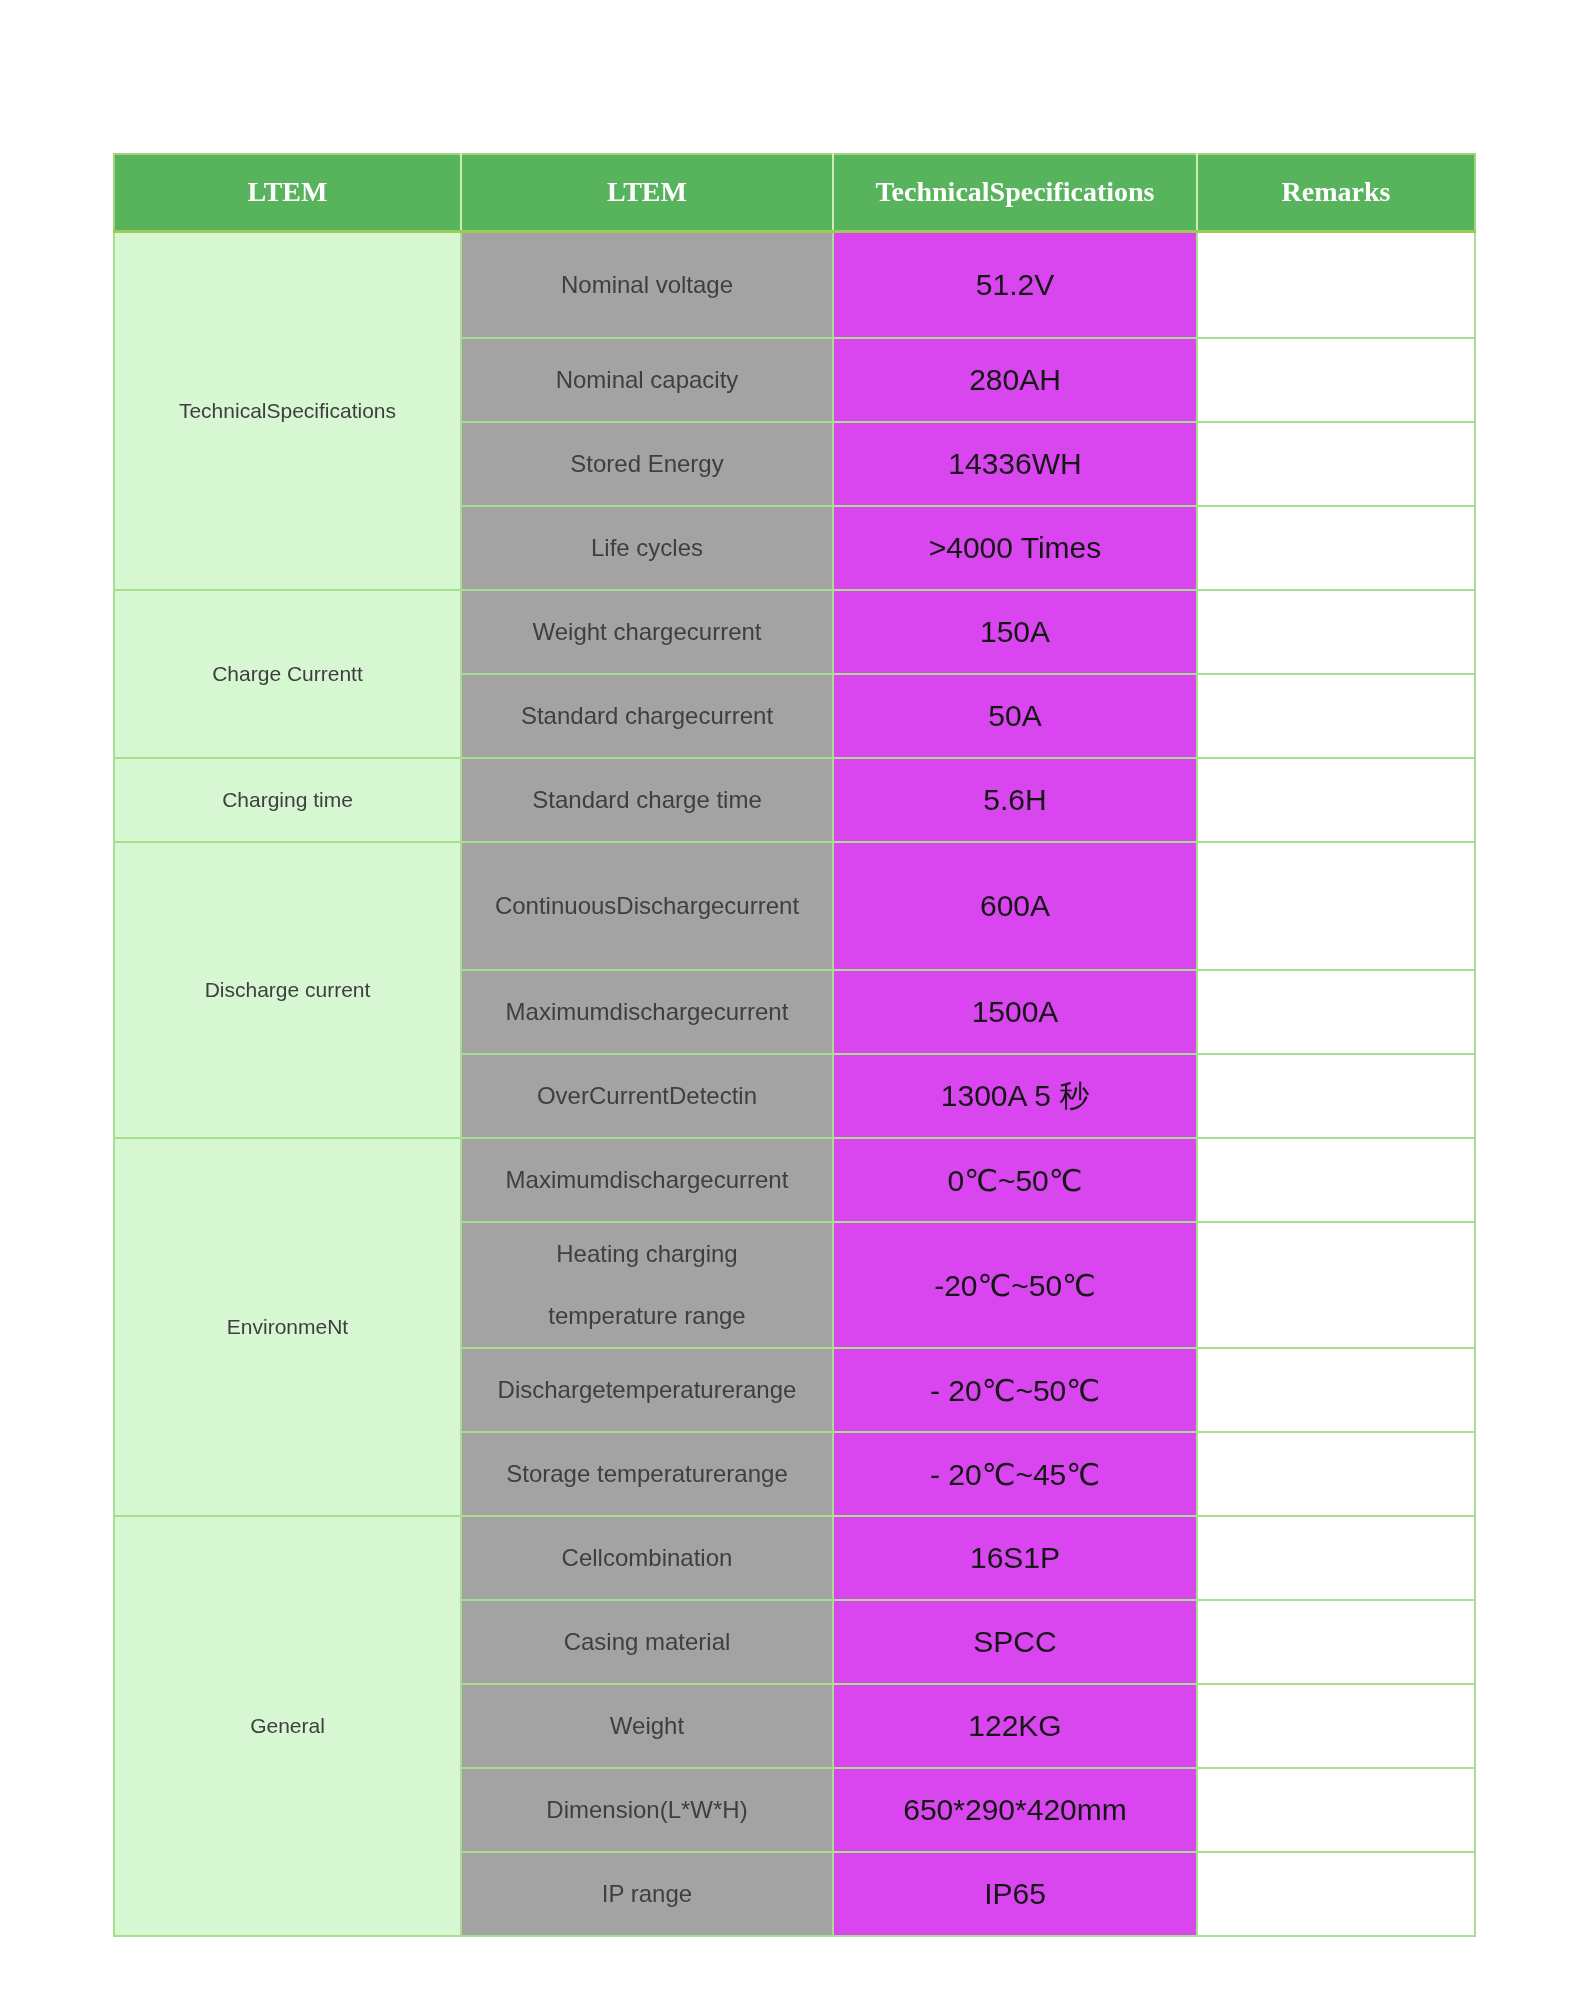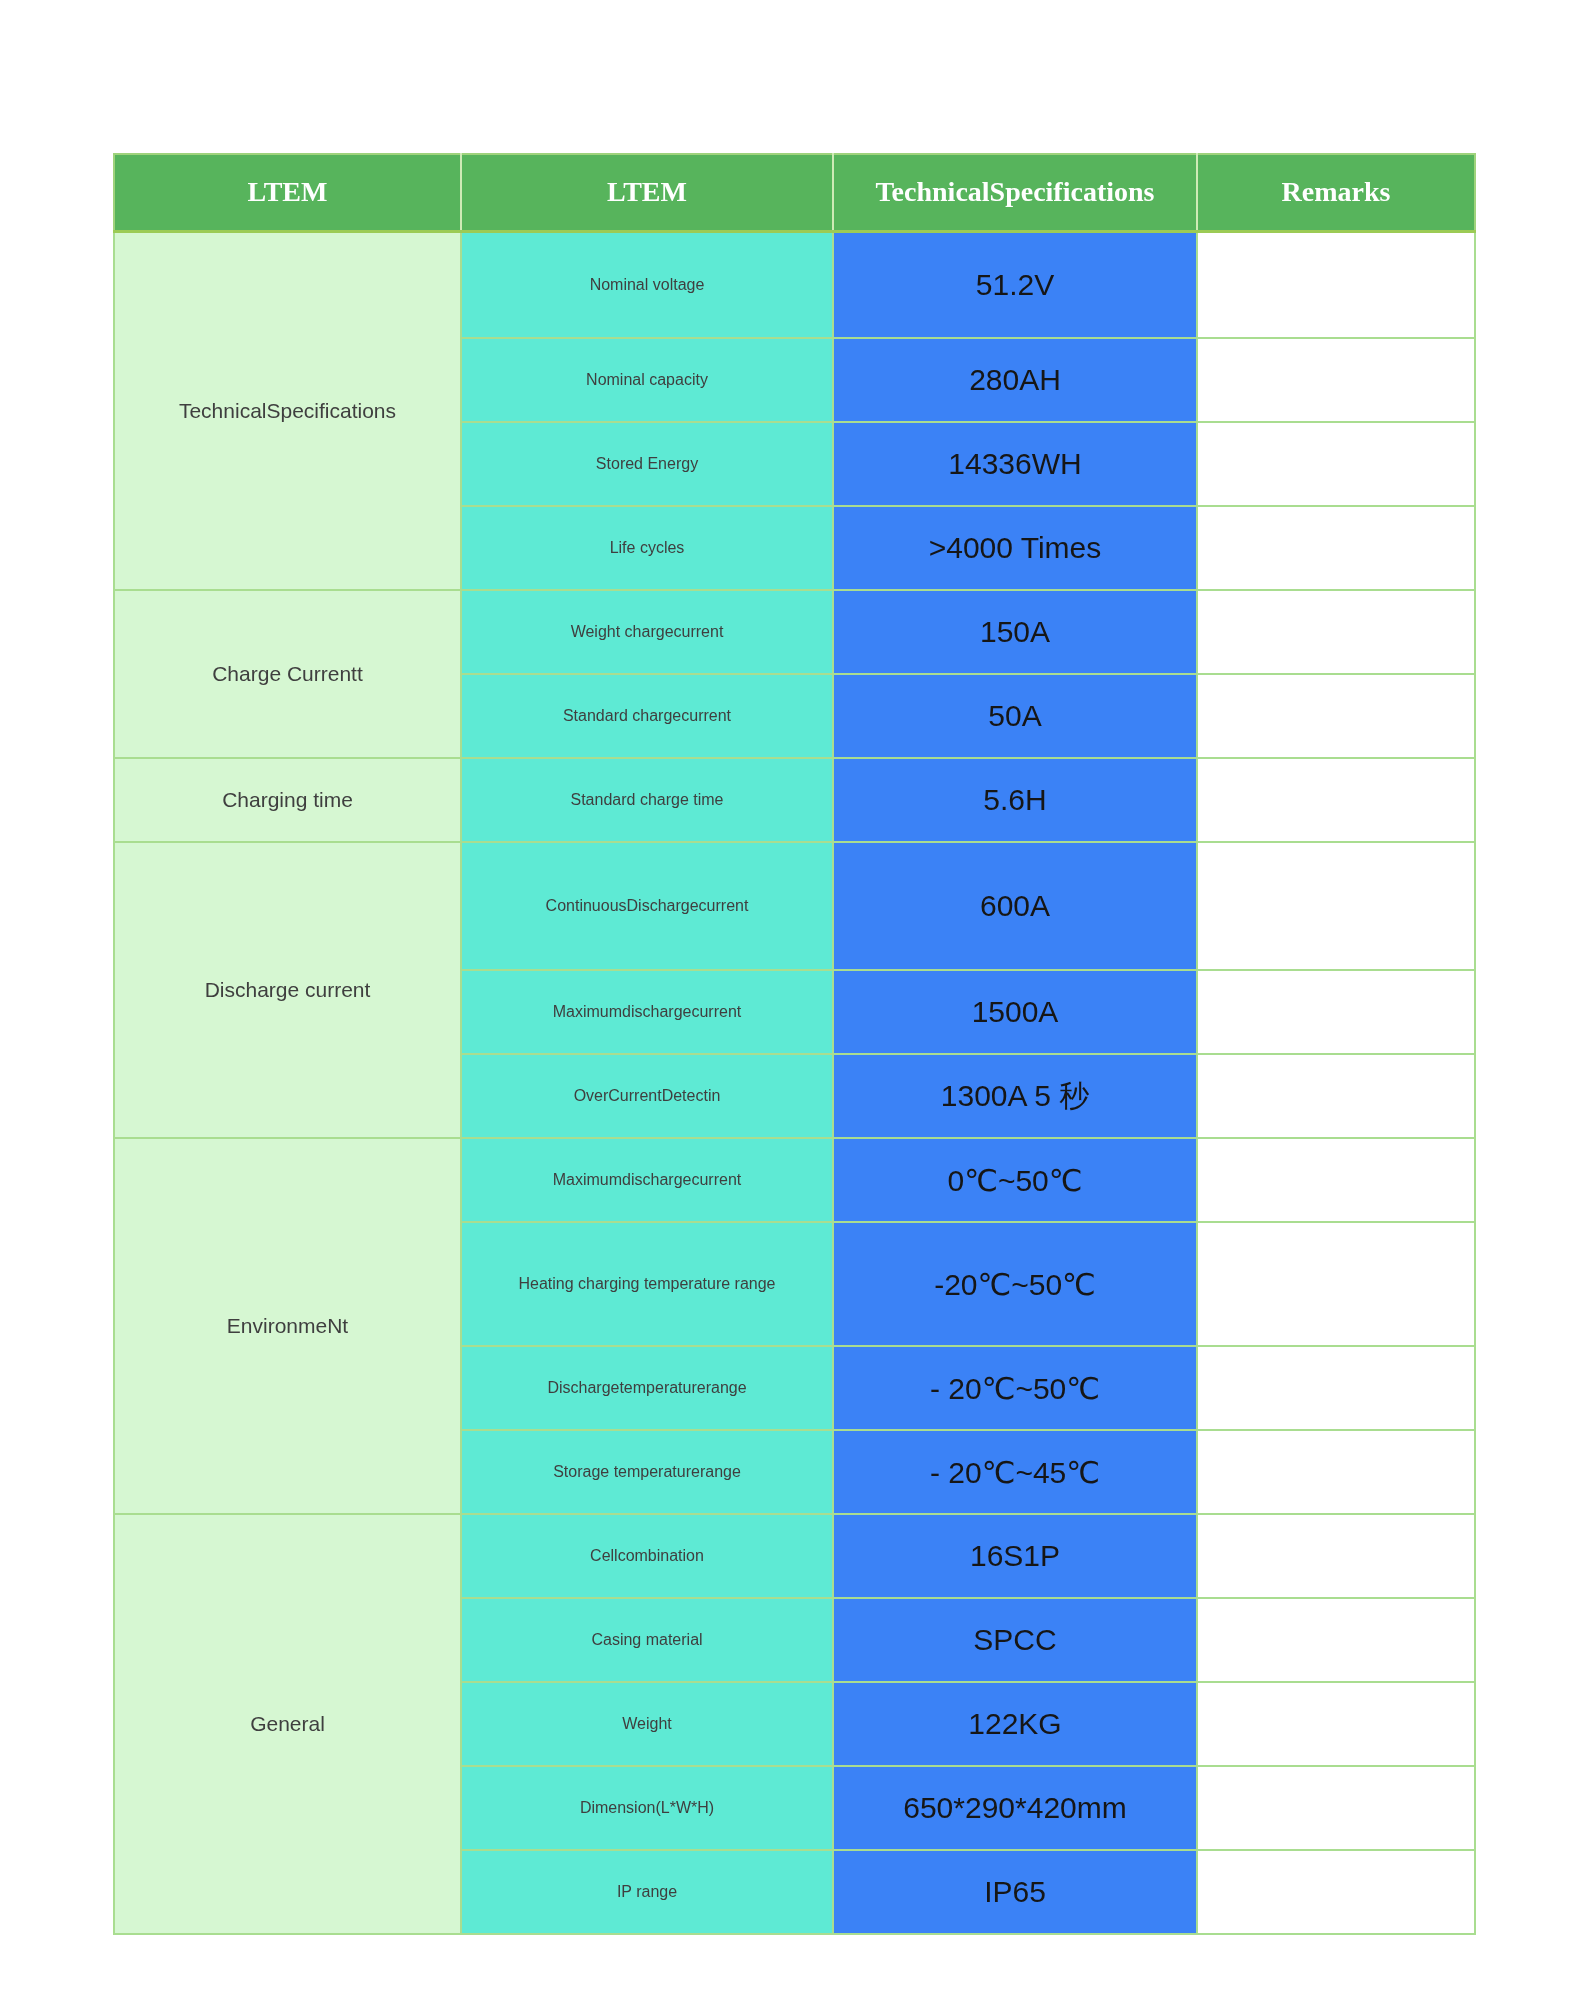--- a/index.html
+++ b/index.html
@@ -54,28 +54,28 @@
   tbody tr { height: 84px; }
   tbody tr:nth-child(1)  { height: 107px; }
   tbody tr:nth-child(8)  { height: 128px; }
   tbody tr:nth-child(12) { height: 124px; }
   td.model {
     background: #d6f7d2;
     font-size: 21px;
     color: #3f3f3f;
   }
   td.item {
-    background: #5eead4;
-    font-size: 16px;
+    background: #a3a3a3;
+    font-size: 24px;
     color: #3f3f3f;
     padding: 0 30px;
     line-height: 62px;
   }
   td.spec {
-    background: #3b82f6;
+    background: #d946ef;
     font-size: 30px;
     color: #161616;
   }
   td.remark { background: #ffffff; }
 </style>
 </head>
 <body>
 
 <div id="page">
 

